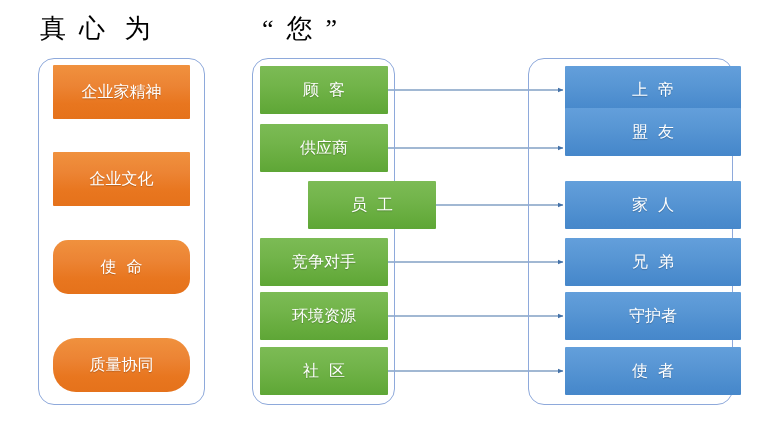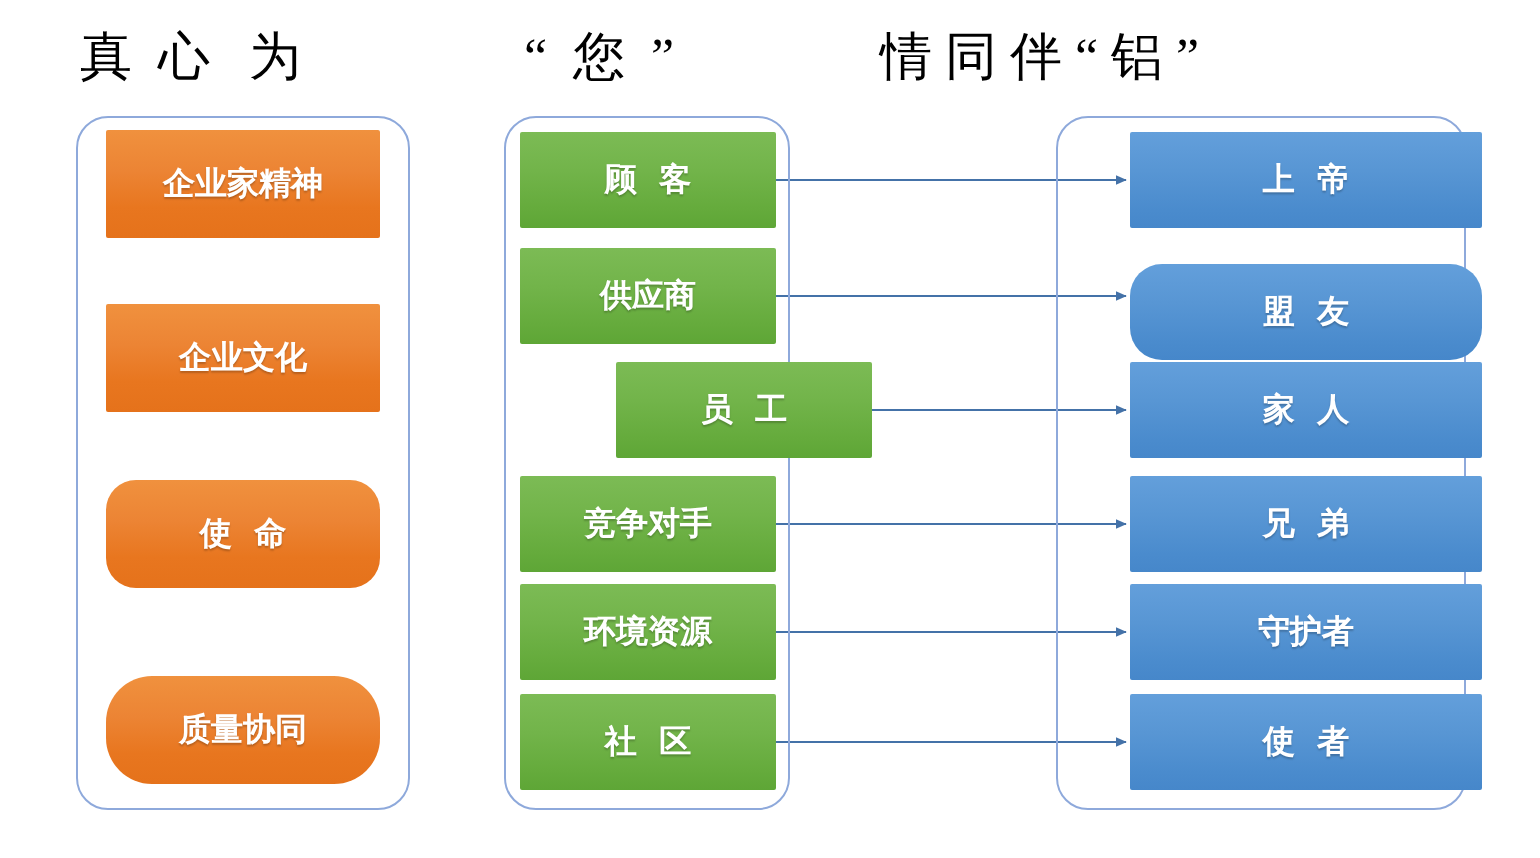--- a/index.html
+++ b/index.html
@@ -56,21 +56,21 @@
   
   .node {
     position: absolute;
     box-sizing: border-box;
     display: flex;
     align-items: center;
     justify-content: center;
     color: #ffffff;
     font-family: "DejaVu Sans", "Liberation Sans", sans-serif;
     font-size: 16px;
-    font-weight: 700;
+    font-weight: 400;
     white-space: pre;
     text-shadow: 0 1px 1px rgba(0,0,0,0.22);
     border-radius: 1px;
   }
   .node.orange {
     left: 53px;
     width: 137px;
     height: 54px;
     background: linear-gradient(180deg, #F0913E 0%, #EC8434 38%, #E8761F 72%, #E5721B 100%);
   }
@@ -97,21 +97,20 @@
   }
 </style>
 </head>
 <body>
 
 <div id="stage">
 
   <div id="title-row">
     <div class="title-seg" style="left: 40px; top: 6px;">真  心   为</div>
     <div class="title-seg" style="left: 262px; top: 6px;">“  您  ”</div>
-    <div class="title-seg" style="left: 440px; top: 6px;">情 同 伴 “ 铝 ”</div>
   </div>
 
   <svg id="connectors" viewBox="0 0 770 429" width="770" height="429" xmlns="http://www.w3.org/2000/svg">
     <defs>
       <marker id="arrowhead" markerWidth="6" markerHeight="6" refX="5.2" refY="3" orient="auto" markerUnits="userSpaceOnUse">
         <path d="M0,0.6 L5.6,3 L0,5.4 z" fill="#4472A8"></path>
       </marker>
     </defs>
     <g id="connector-lines" stroke="#4472A8" stroke-width="1.1" fill="none">
         <line x1="388" y1="90" x2="563" y2="90" marker-end="url(#arrowhead)"></line>
@@ -154,21 +153,21 @@
     <span>环境资源</span>
   </div>
   <div class="node green" style="top: 347px;">
     <span>社  区</span>
   </div>
 
   <div class="panel" id="panel-right"></div>
   <div class="node blue" style="top: 66px;">
     <span>上  帝</span>
   </div>
-  <div class="node blue" style="top: 132px; border-radius: 16px;">
+  <div class="node blue" style="top: 108px;">
     <span>盟  友</span>
   </div>
   <div class="node blue" style="top: 181px;">
     <span>家  人</span>
   </div>
   <div class="node blue" style="top: 238px;">
     <span>兄  弟</span>
   </div>
   <div class="node blue" style="top: 292px;">
     <span>守护者</span>

